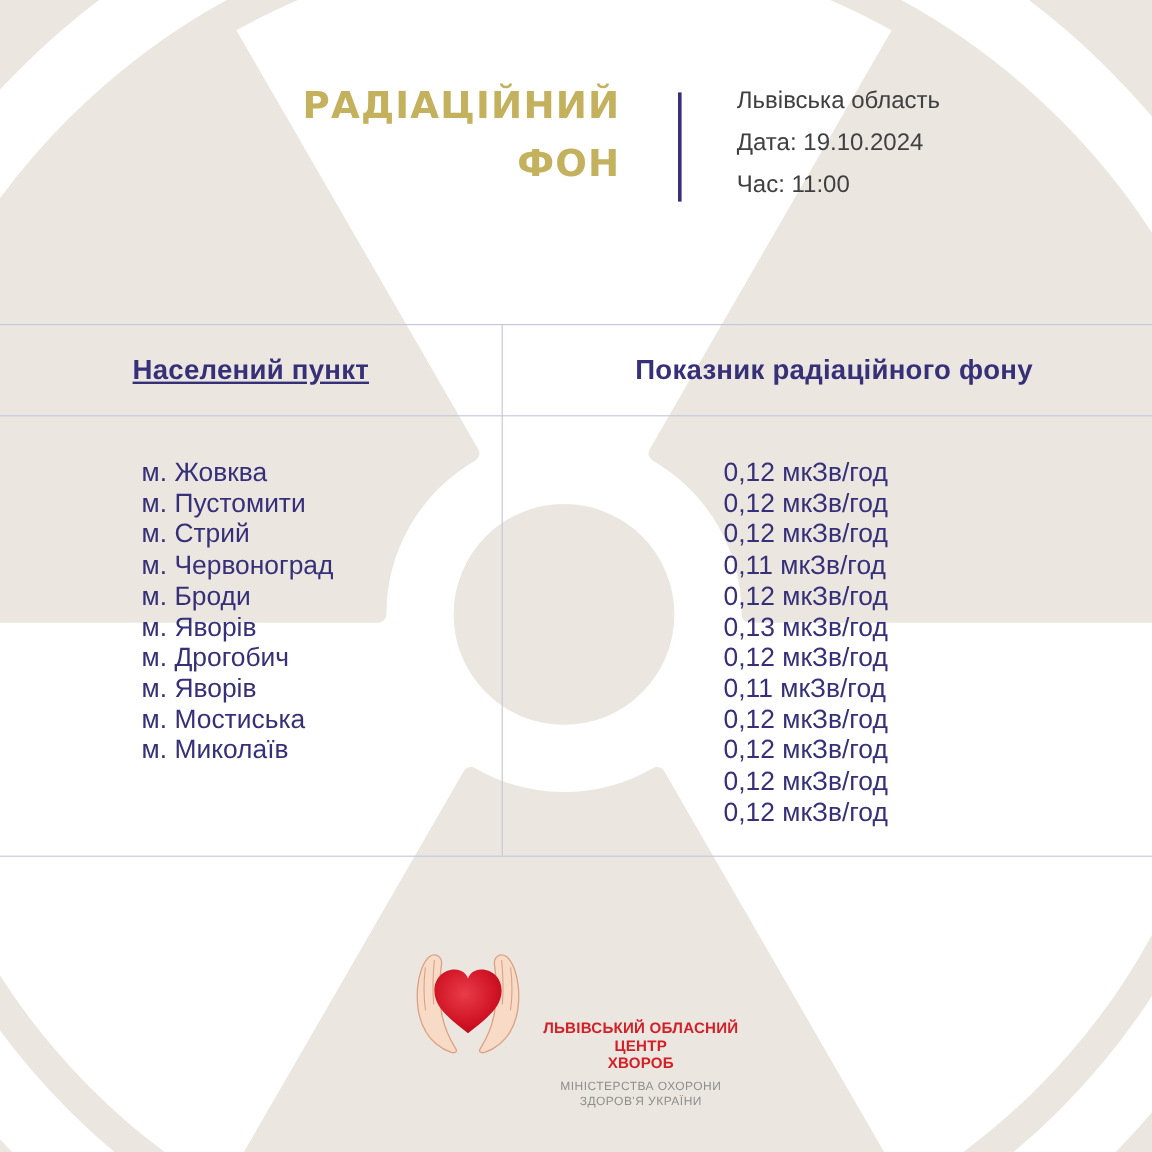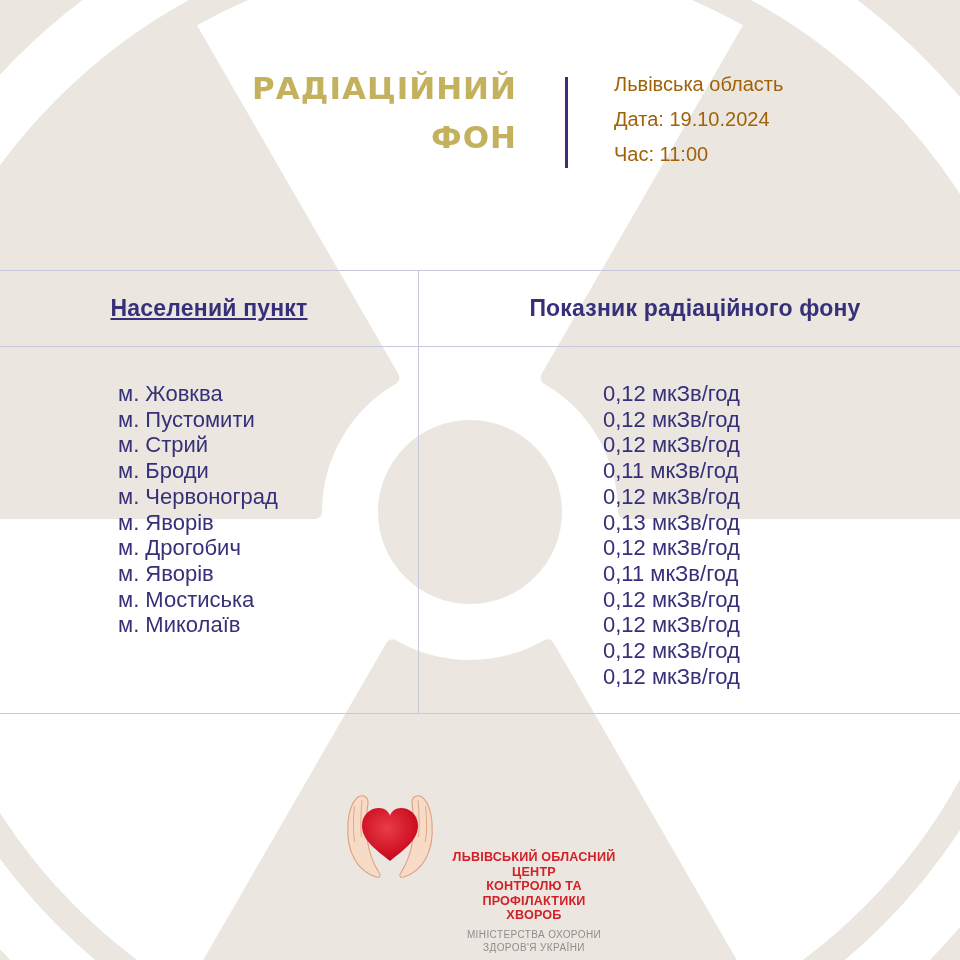--- a/index.html
+++ b/index.html
@@ -32,21 +32,21 @@
   }
   .v-divider {
     position: absolute;
     left: 565px; top: 77px;
     width: 3px; height: 91px;
     background: #363079;
   }
   .info-block {
     position: absolute;
     left: 614px; top: 74px;
-    color: #a16207;
+    color: #404040;
     font-size: 20px;
     line-height: 21px;
   }
   .info-block .info-line { margin: 0 0 14px 0; }
   
   .t-line { position: absolute; background: #C8C8DC; }
   #line-top      { left: 0; top: 270px; width: 960px; height: 1px; }
   #line-mid      { left: 0; top: 346px; width: 960px; height: 1px; }
   #line-bottom   { left: 0; top: 713px; width: 960px; height: 1px; }
   #line-vertical { left: 418px; top: 270px; width: 1px; height: 443px; }
@@ -140,22 +140,22 @@
   <div id="line-bottom" class="t-line"></div>
   <div id="line-vertical" class="t-line"></div>
 
   <div id="th-settlement" class="th-cell">Населений пункт</div>
   <div id="th-indicator" class="th-cell">Показник радіаційного фону</div>
 
   <div id="col-settlements" class="body-col">
     <div>м. Жовква</div>
     <div>м. Пустомити</div>
     <div>м. Стрий</div>
+    <div>м. Червоноград</div>
     <div>м. Броди</div>
-    <div>м. Червоноград</div>
     <div>м. Яворів</div>
     <div>м. Дрогобич</div>
     <div>м. Яворів</div>
     <div>м. Мостиська</div>
     <div>м. Миколаїв</div>
   </div>
 
   <div id="col-values" class="body-col">
     <div>0,12 мкЗв/год</div>
     <div>0,12 мкЗв/год</div>
@@ -201,21 +201,20 @@
         <path d="M16.5 15 C15 27 15 40 16.6 51"></path>
       </g>
     </g>
 
     <path fill="url(#heartGrad)" d="M52 70 C37 58 24 49 24 34.5 C24 23 33 17 41 17 C46.5 17 50.3 20 52 24.5
              C53.7 20 57.5 17 63 17 C71 17 80 23 80 34.5 C80 49 67 58 52 70 Z"></path>
   </svg>
 
   <div class="footer-text">
     <div class="org-line">ЛЬВІВСЬКИЙ ОБЛАСНИЙ ЦЕНТР</div>
-    <div class="org-line">КОНТРОЛЮ ТА ПРОФІЛАКТИКИ</div>
     <div class="org-line">ХВОРОБ</div>
     <div class="ministry-block">
       <div class="ministry-line">МІНІСТЕРСТВА ОХОРОНИ</div>
       <div class="ministry-line">ЗДОРОВ'Я УКРАЇНИ</div>
     </div>
   </div>
 
 </div>
 
 </body></html>

